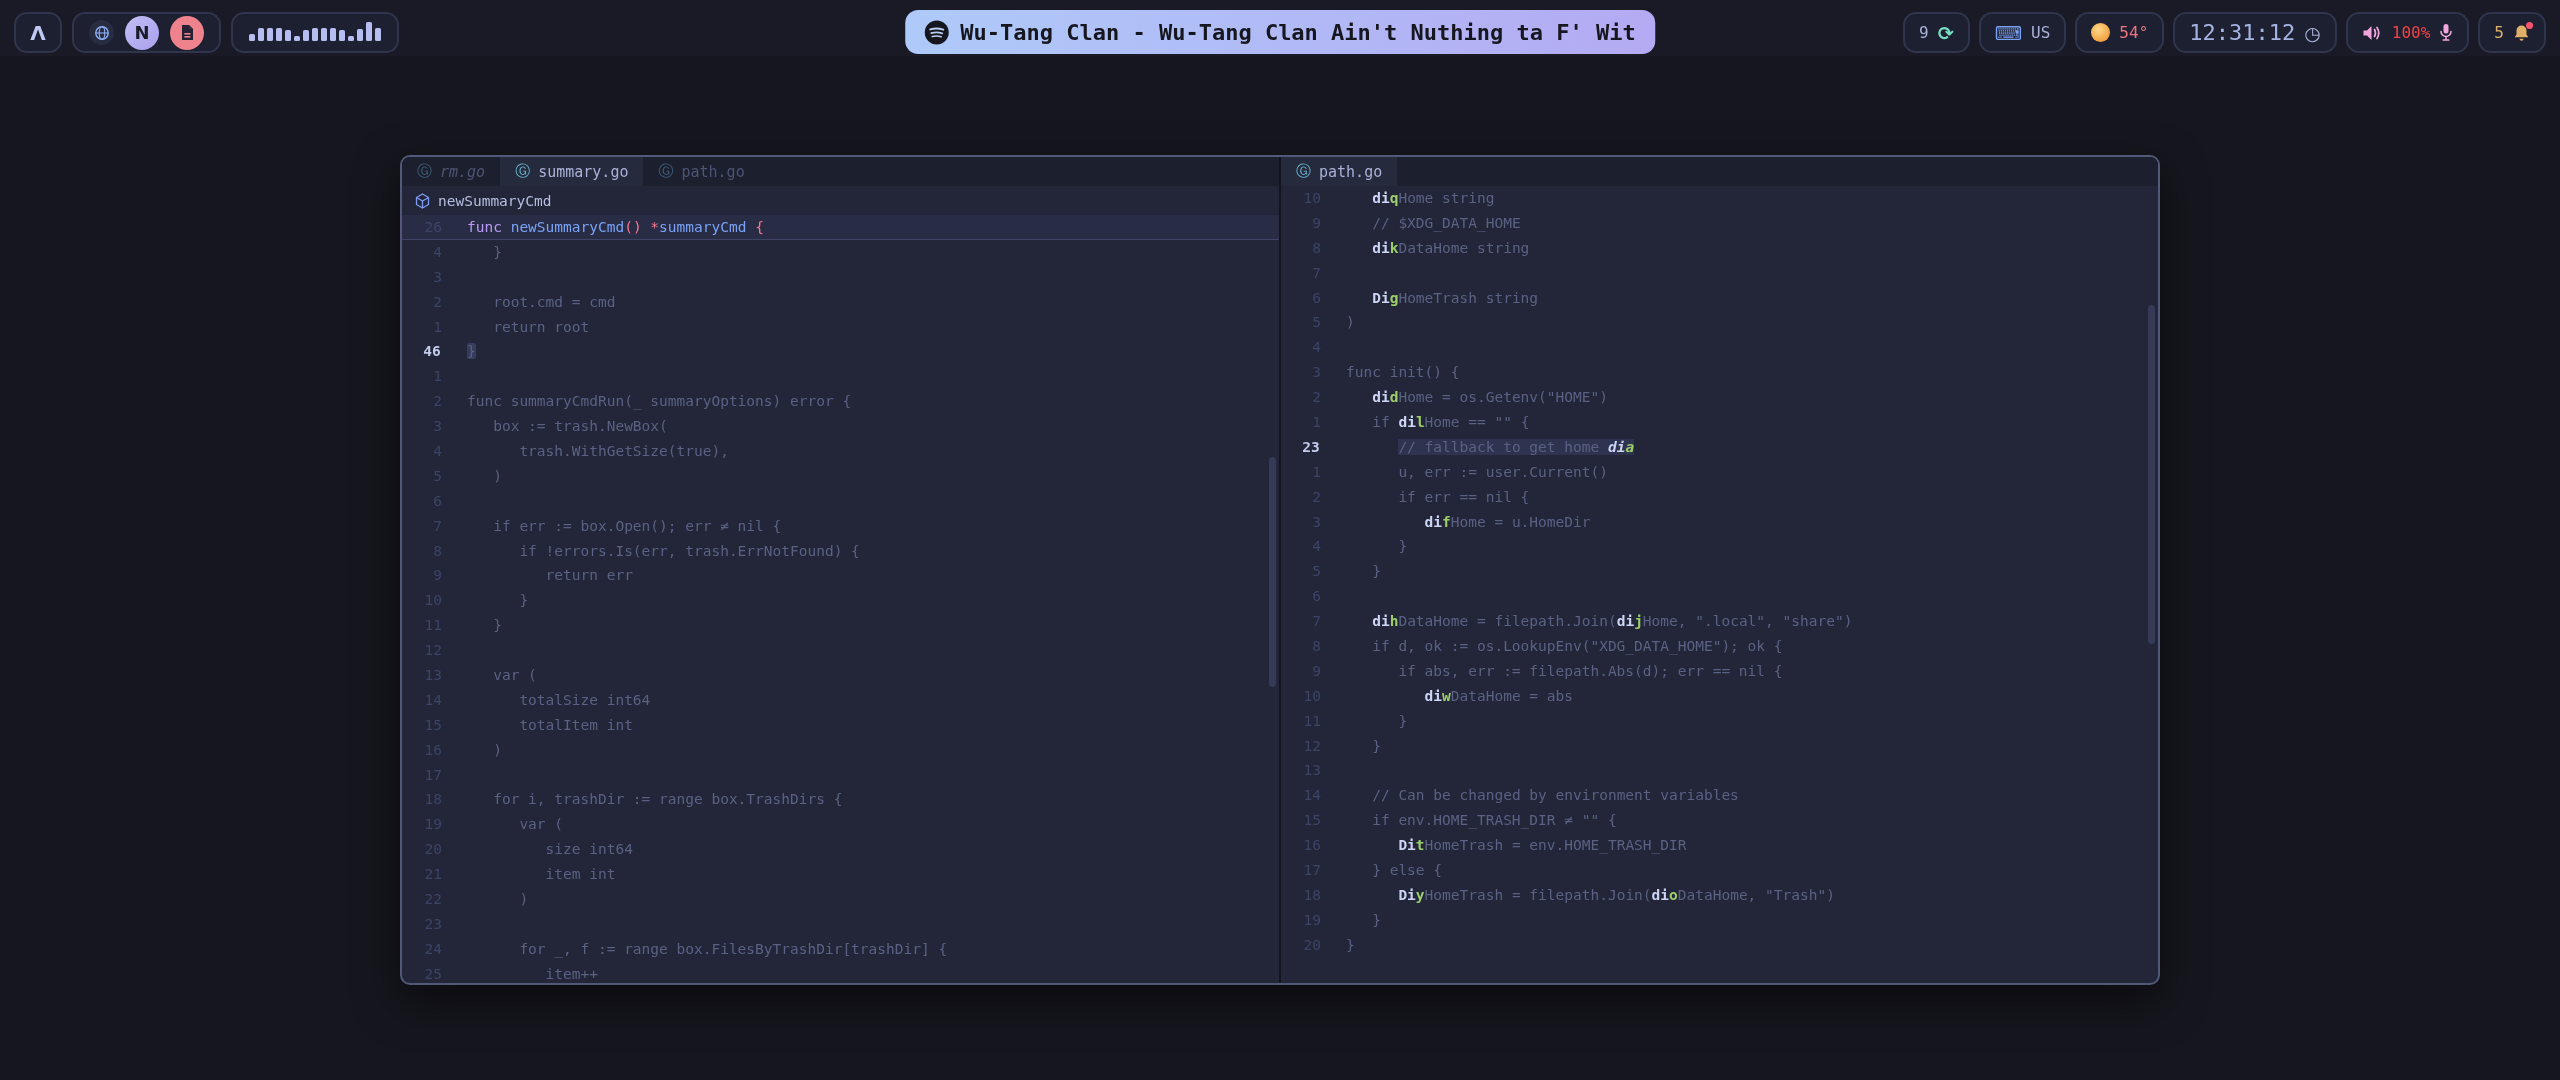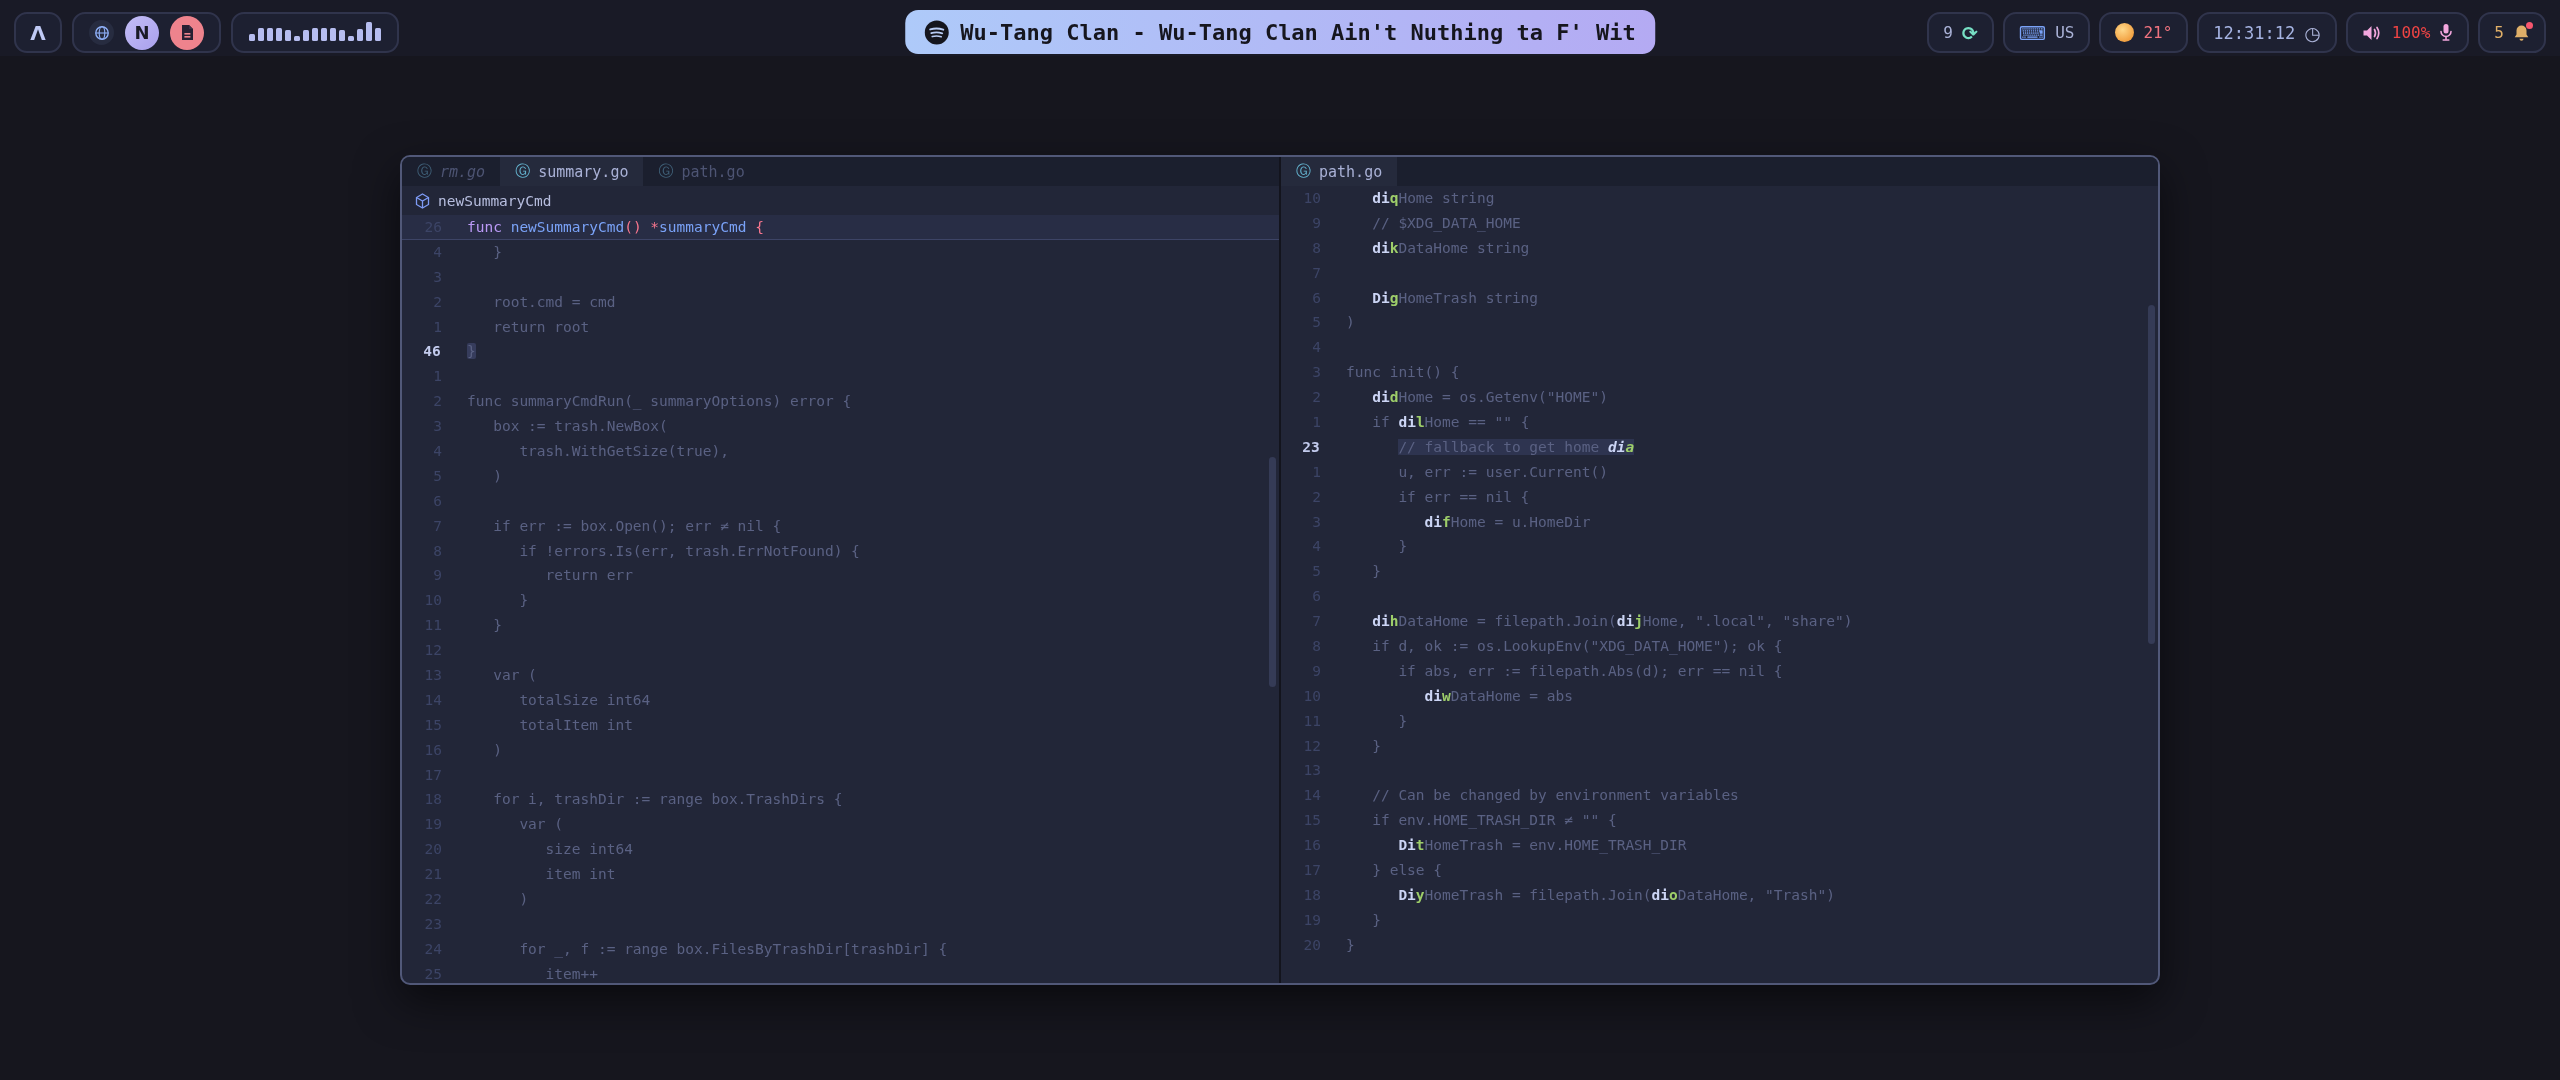--- a/index.html
+++ b/index.html
@@ -25,21 +25,21 @@
   .visualizer .bar { width:6px; background:#b6bdf0; border-radius:1.5px; }
   .now-playing {
     position:absolute; top:10px; left:50%; transform:translateX(-50%);
     height:44px; border-radius:13px; display:flex; align-items:center; gap:11px; padding:0 19px;
     background:linear-gradient(90deg,#aecaf9,#b4aaf3);
     color:#16161e; font-weight:bold; font-size:22px; white-space:nowrap;
   }
   .icon-glyph { font-family:"DejaVu Sans", sans-serif; }
   .sun { width:19px; height:19px; border-radius:50%; background:radial-gradient(circle at 40% 35%, #ffd98a, #f2a243 70%, #e8923a); }
   .temp { color:#f0737f; }
-  .time { color:#a5b3e2; font-size:17px; }
+  .time { color:#a5b3e2; font-size:22px; }
   .clock-glyph { color:#a9b1d6; font-size:19px; }
   .kbd-glyph { color:#7aa2f7; font-size:19px; }
   .upd-count { color:#a9b1d6; }
   .upd-glyph { color:#77dfc4; font-size:19px; font-weight:bold; }
   .pink { color:#ef4444; }
   .notif-count { color:#e0af68; }
   .bell-wrap { position:relative; display:flex; }
   .bell-dot { position:absolute; right:-3px; top:-2px; width:7px; height:7px; border-radius:50%; background:#f7566e; }
 
   
@@ -140,21 +140,21 @@
     <div class="pill">
       <span class="upd-count">9</span>
       <span class="upd-glyph icon-glyph">⟳</span>
     </div>
     <div class="pill">
       <span class="kbd-glyph icon-glyph">⌨</span>
       <span>US</span>
     </div>
     <div class="pill">
       <span class="sun"></span>
-      <span class="temp">21°</span>
+      <span class="temp">54°</span>
     </div>
     <div class="pill">
       <span class="time">12:31:12</span>
       <span class="clock-glyph icon-glyph">◷</span>
     </div>
     <div class="pill">
       <svg width="21" height="18" viewBox="0 0 21 18">
         <path d="M1.5 6.5 h3.5 l4.5 -4.5 v14 l-4.5 -4.5 h-3.5 z" fill="#f2a6dd"></path>
         <path d="M12.5 5.5 Q14.5 9 12.5 12.5" fill="none" stroke="#f2a6dd" stroke-width="1.7" stroke-linecap="round"></path>
         <path d="M15 3.5 Q18.5 9 15 14.5" fill="none" stroke="#f2a6dd" stroke-width="1.7" stroke-linecap="round"></path>

